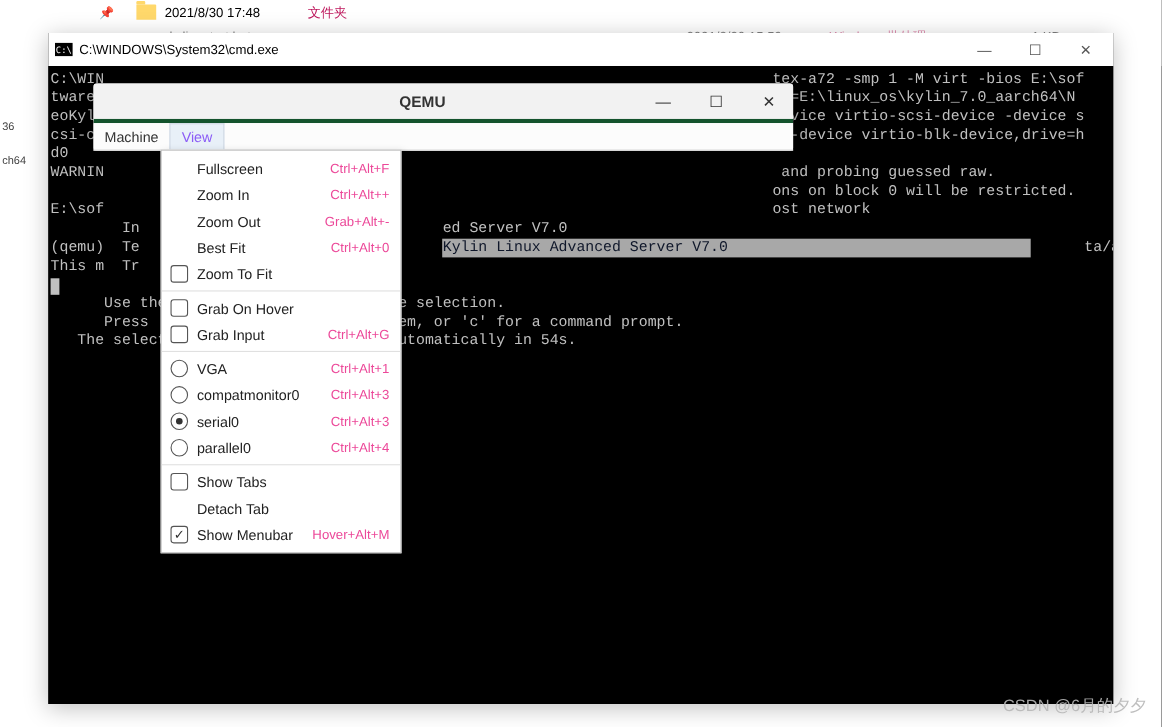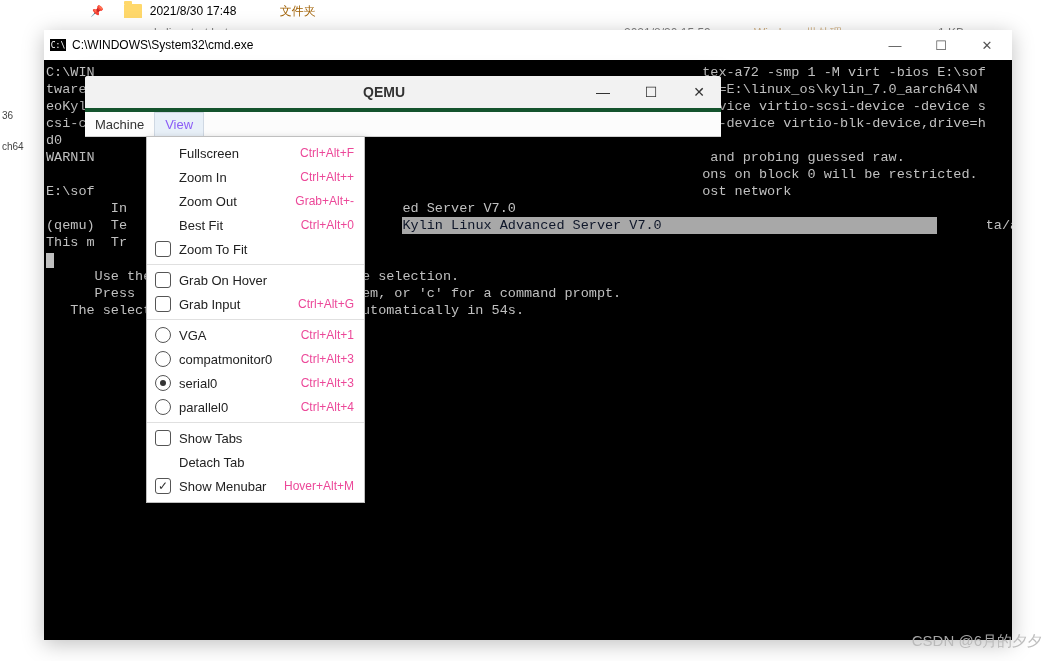--- a/index.html
+++ b/index.html
@@ -35,21 +35,21 @@
     margin-right: 8px;
   }
   .folder-ico::before {
     content:'';
     position:absolute; top:-3px; left:0;
     width:8px; height:3px; background:#ffd86b;
     border-radius:1px 1px 0 0;
   }
   .exp-name { width:470px; }
   .exp-date { width:130px; color:#000;}
-  .exp-type { width:150px; color:#a16207;}
+  .exp-type { width:150px; color:#be185d;}
   .exp-size { width:60px; text-align:right; color:#000;}
 
   .left-thumbs {
     position:absolute; left:0; top:110px; width:30px;
     font-size:10px; color:#444; text-align:left;
   }
   .left-thumbs div { margin-bottom:20px; padding-left:2px;}
 
   
   .cmd-window {

